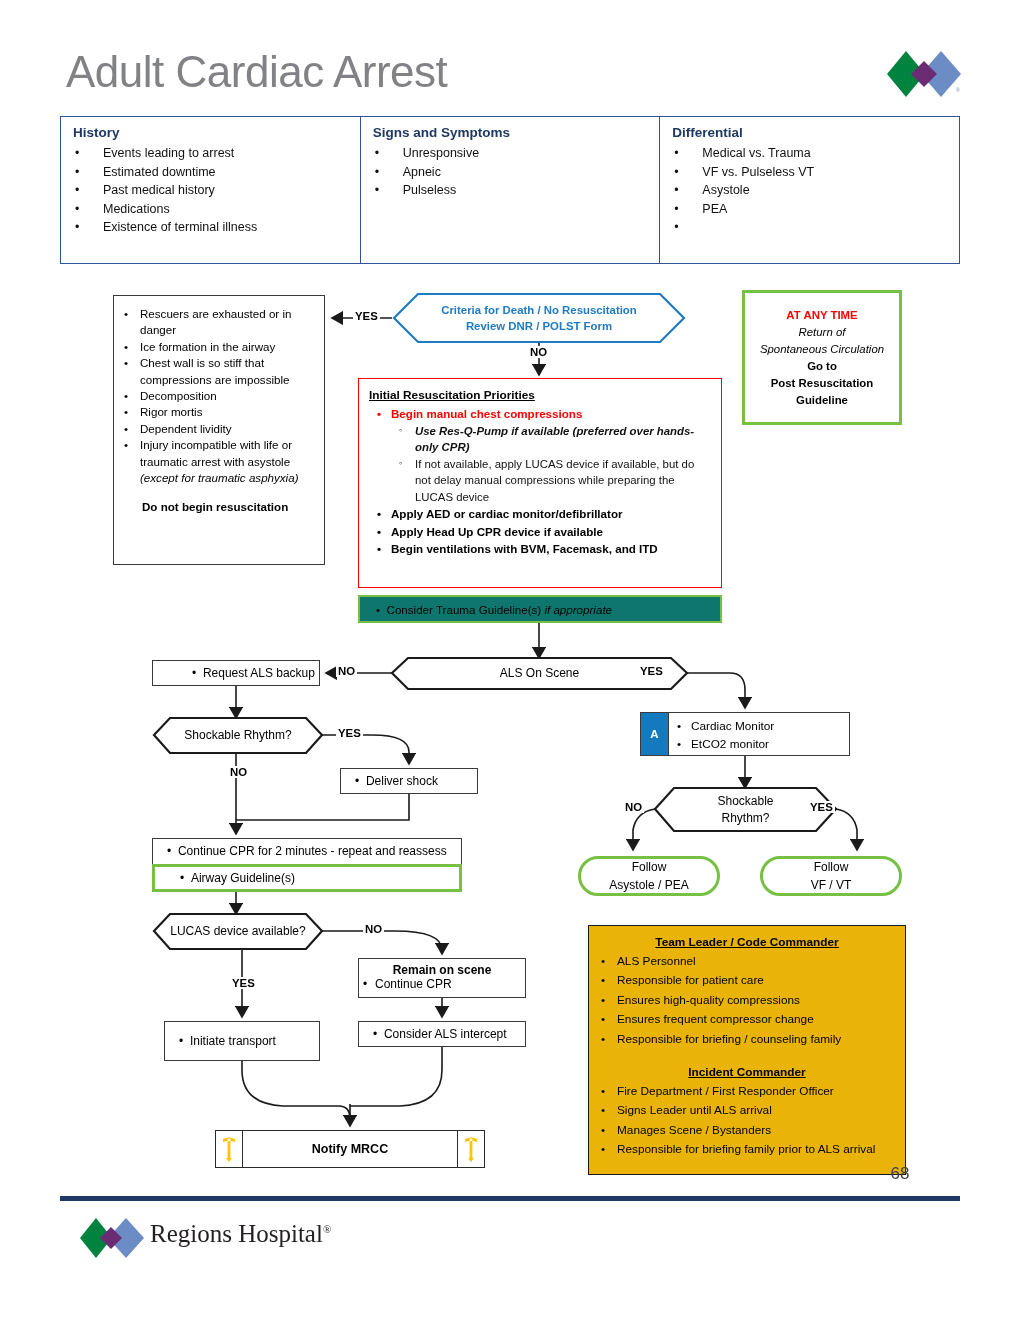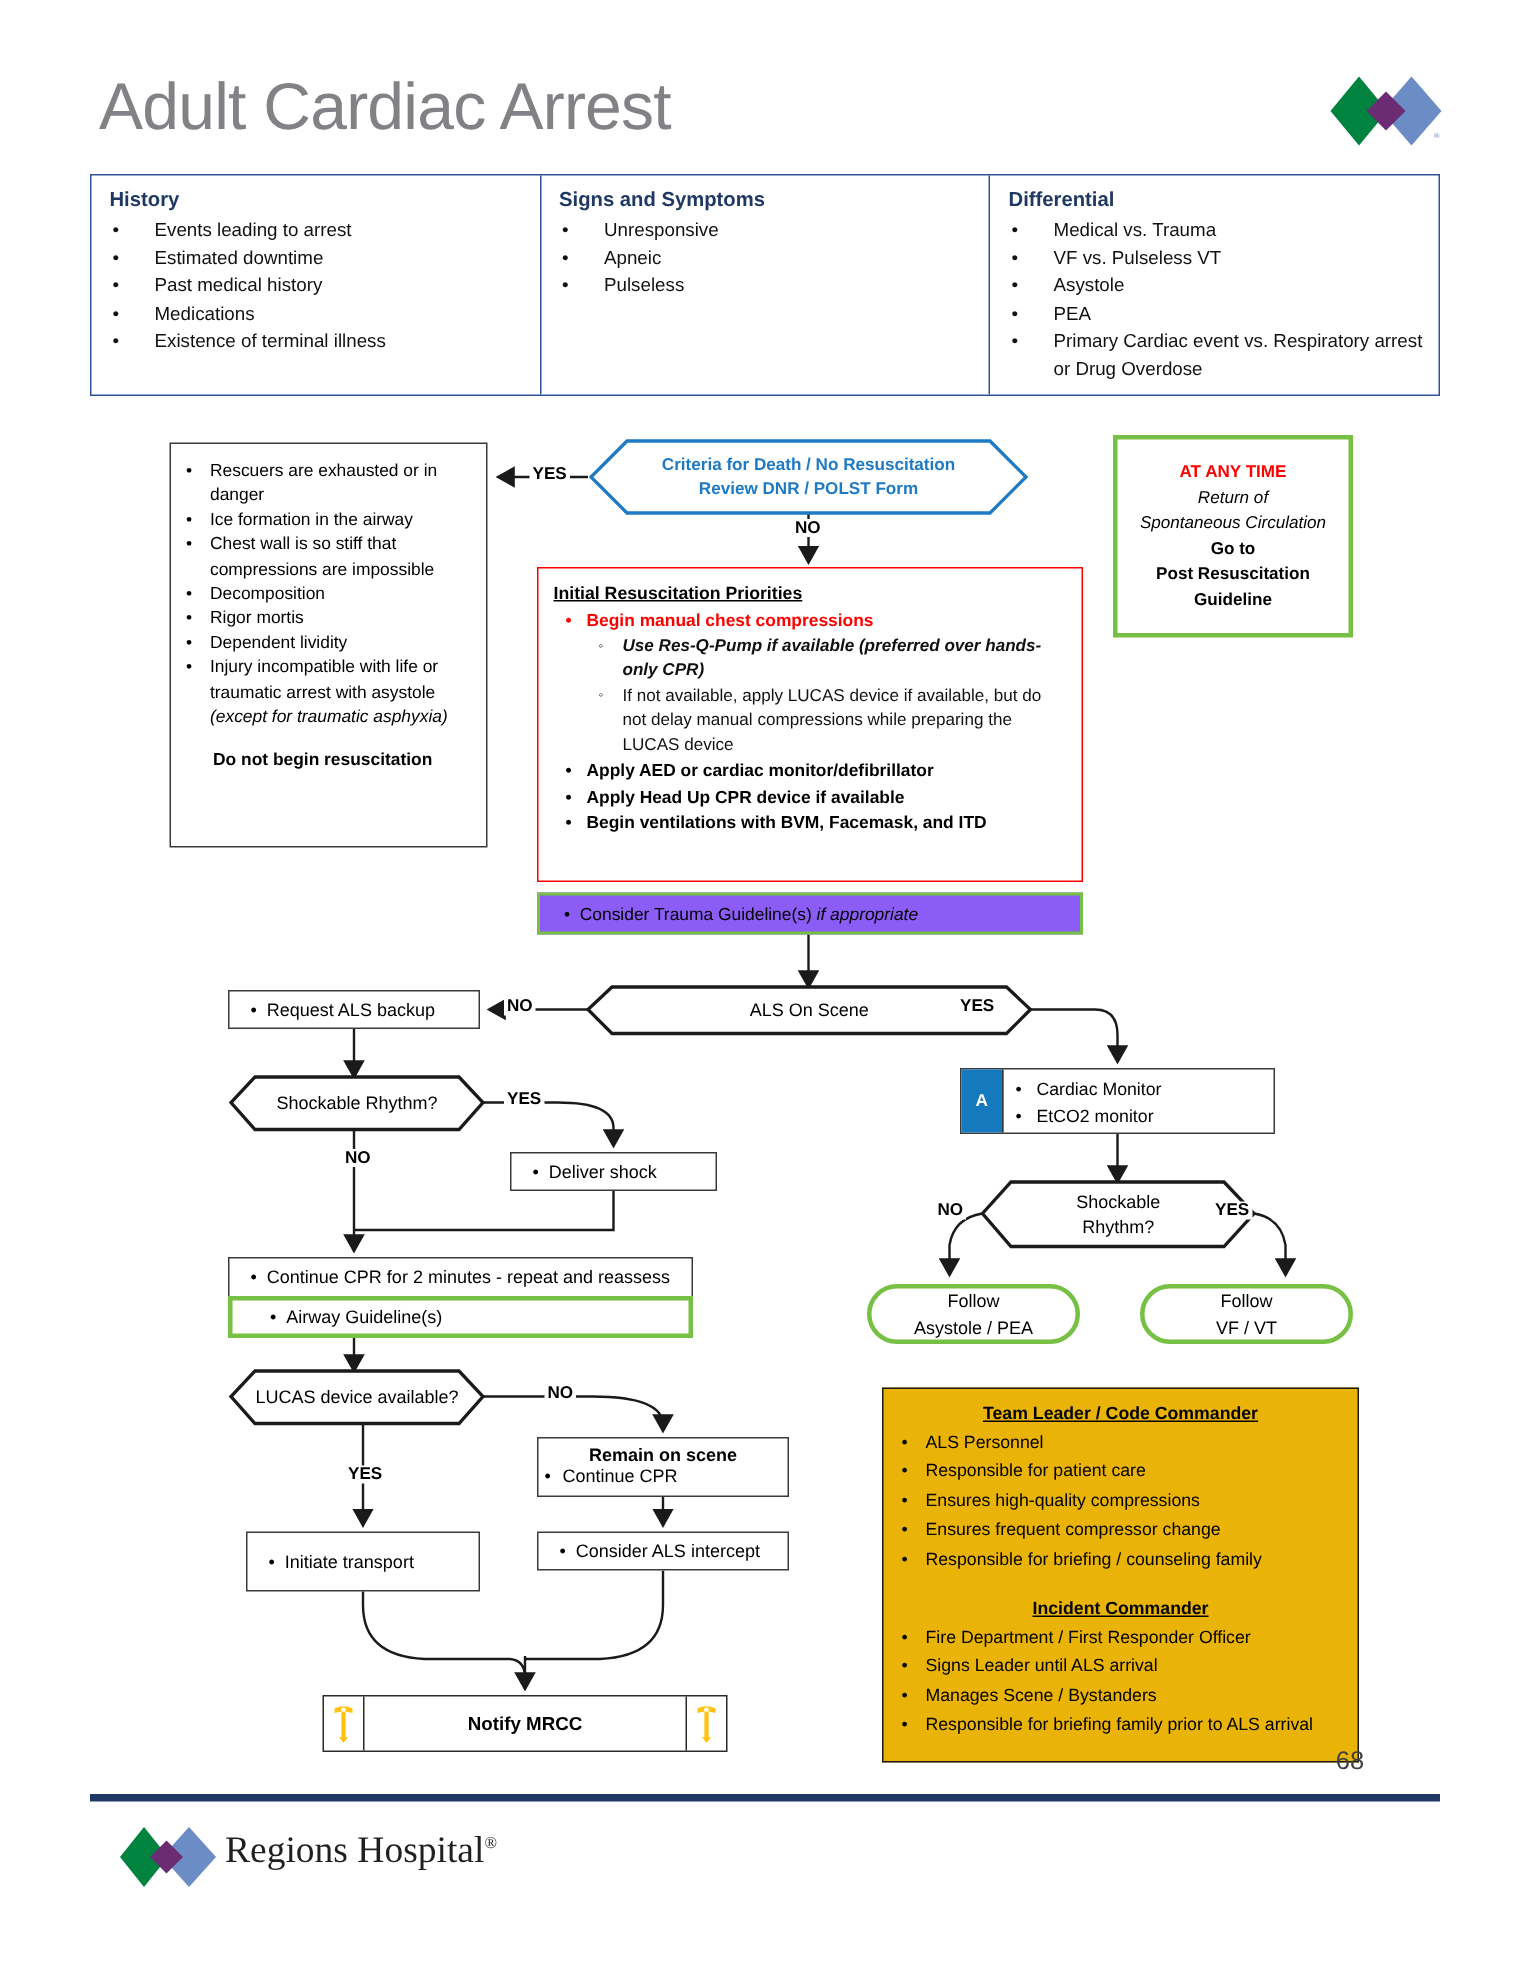--- a/index.html
+++ b/index.html
@@ -98,33 +98,33 @@
   #resus-box ul.lvl2 > li {
     position:relative; padding-left:24px; font-size:11.4px; line-height:16.5px;
     font-weight:normal; color:#111;
   }
   #resus-box ul.lvl2 > li > .bul { position:absolute; left:8px; top:-1px; font-size:9px; }
   #resus-box ul.lvl2 > li.bolditalic { font-weight:bold; font-style:italic; }
 
   
   #trauma-box {
     left:358px; top:595px; width:364px; height:28px;
-    border:2.5px solid #76c043; background:#8b5cf6;
+    border:2.5px solid #76c043; background:#0f766e;
     display:flex; align-items:center;
   }
   #trauma-box .txt { font-size:11.6px; padding-left:16px; }
 
   
   .rectnode {
     border:1px solid #3a3a3a; background:#fff;
     display:flex; align-items:center; font-size:12px;
   }
   .rectnode .txt { padding-left:14px; }
 
-  #request-als { left:152px; top:660px; width:168px; height:26px; }
+  #request-als { left:152px; top:660px; width:168px; height:26px;padding-left:25px; }
   #deliver-shock { left:340px; top:768px; width:138px; height:26px; }
   #continue-cpr-box { left:152px; top:838px; width:310px; height:54px;
       border:1px solid #3a3a3a; background:#fff; }
   #continue-cpr-box .line1 { font-size:12px; padding:5px 0 0 14px; }
   #airway-green {
     left:152px; top:864px; width:310px; height:28px;
     border:3px solid #76c043; background:#fff; display:flex; align-items:center;padding-left:13px;
   }
   #airway-green .txt { font-size:12px; padding-left:12px; }
 
@@ -250,21 +250,21 @@
       <li><span class="bul">•</span><span>Pulseless</span></li>
     </ul>
   </div>
   <div class="hcol hcol-diff">
     <h3>Differential</h3>
     <ul class="hlist">
       <li><span class="bul">•</span><span>Medical vs. Trauma</span></li>
       <li><span class="bul">•</span><span>VF vs. Pulseless VT</span></li>
       <li><span class="bul">•</span><span>Asystole</span></li>
       <li><span class="bul">•</span><span>PEA</span></li>
-      <li><span class="bul">•</span><span>Primary Cardiac event vs. Respiratory arrest or Drug Overdose</span></li>
+      <li><span class="bul">•</span></li>
     </ul>
   </div>
 </div>
 
 <svg class="overlay">
   <defs>
     <marker id="ah" markerWidth="9" markerHeight="9" refX="7" refY="4.5" orient="auto">
       <path d="M0,0 L8,4.5 L0,9 z" fill="#1a1a1a"></path>
     </marker>
   </defs>

